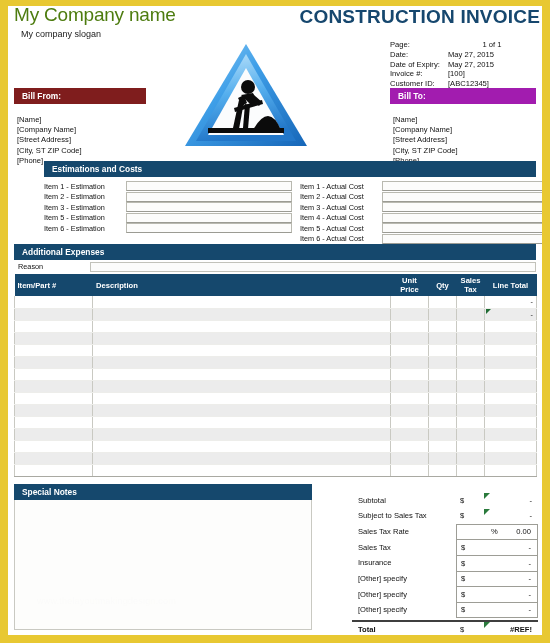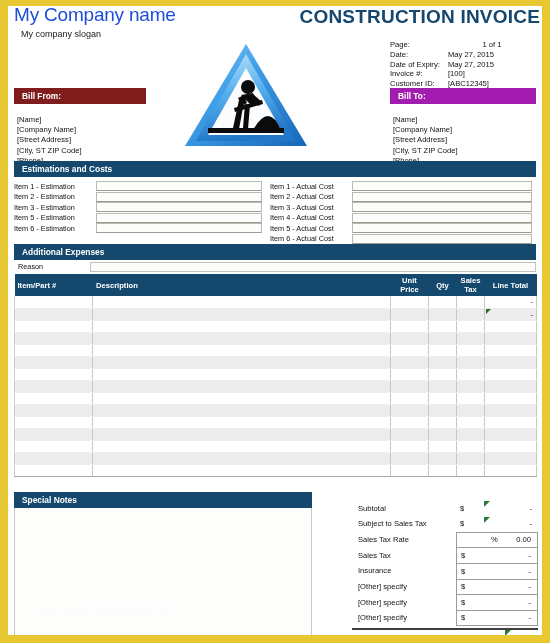--- a/index.html
+++ b/index.html
@@ -21,21 +21,21 @@
   .inner {
     position: relative;
     width: 534px; height: 629px;
     background: #ffffff;
   }
 
   
   .hdr { position: relative; height: 82px; }
   .company-name {
     position: absolute; left: 6px; top: -2px;
-    font-size: 19px; color: #1d4ed8; letter-spacing: -0.2px;
+    font-size: 19px; color: #4d7c0f; letter-spacing: -0.2px;
     white-space: nowrap;
   }
   .company-slogan {
     position: absolute; left: 13px; top: 23px;
     font-size: 9px; color: #1a1a1a;
   }
   .doc-title {
     position: absolute; right: 2px; top: 0px;
     font-size: 19px; font-weight: bold; color: #16476e;
     letter-spacing: 0.2px; white-space: nowrap;
@@ -70,21 +70,21 @@
   .bill-block { position: absolute; top: 0; }
   .bill-from { left: 6px; width: 132px; }
   .bill-to   { left: 382px; width: 146px; }
   .bill-lines {
     font-size: 7.6px; color: #111; line-height: 10.2px;
     padding: 3px 0 0 3px;
     margin-top: 8px;
   }
 
   
-  .est-wrap { position: relative; margin-top: 1px; }
+  .est-wrap { position: relative; margin-top: 1px; margin-left: 30px; }
   .est-bar { margin: 0 6px 0 6px; }
   .est-grid { position: relative; height: 66px; padding-top: 4px; }
   .est-col { position: absolute; top: 4px; }
   .est-col.left { left: 6px; }
   .est-col.right { left: 262px; }
   .est-line { display: flex; align-items: center; height: 10.5px; }
   .est-label { font-size: 7.3px; color: #111; width: 80px; white-space: nowrap; }
   .est-field {
     height: 10px; width: 166px;
     border: 1px solid #b9b9b0;
@@ -126,21 +126,21 @@
   .tbl td.total-cell { text-align: right; position: relative; }
   .tbl tr:last-child td { border-bottom: 1px solid #a9a9a2; }
   .flag {
     position: absolute; left: 1px; top: 0px;
     width: 0; height: 0;
     border-top: 5px solid #1f6b33;
     border-right: 5px solid transparent;
   }
 
   
-  .bottom { position: relative; margin-top: 15px; height: 152px; }
+  .bottom { position: relative; margin-top: 7px; height: 152px; }
   .notes { position: absolute; left: 6px; top: 0; width: 298px; }
   .notes-bar { }
   .notes-body {
     height: 130px;
     border: 1px solid #c9c9c2; border-top: none;
     background: #fdfdfc;
     position: relative;
   }
   .watermark {
     position: absolute; left: 22px; top: 96px;
@@ -160,21 +160,21 @@
   .tbox .amt { position: absolute; right: 6px; }
   .tbox.bordered { border: 1px solid #9d9d96; border-bottom: none; }
   .tbox.bordered.last { border-bottom: 1px solid #9d9d96; }
   .tbox .pct { position: absolute; left: 34px; }
   .tflag {
     position: absolute; left: 28px; top: 1px;
     width: 0; height: 0;
     border-top: 6px solid #2a7a3c;
     border-right: 6px solid transparent;
   }
-  .trow.total { border-top: 2px solid #3f3f3f; height: 17px; margin-top: 2px; gap: 21px; }
+  .trow.total { border-top: 2px solid #3f3f3f; height: 17px; margin-top: 2px; }
   .trow.total .tlabel { font-weight: bold; }
   .trow.total .tbox .amt { font-weight: bold; }
 </style>
 </head>
 <body>
 
 <div class="page" style="border-color: rgb(232, 200, 50);">
 <div class="inner">
 
   <div class="hdr">

